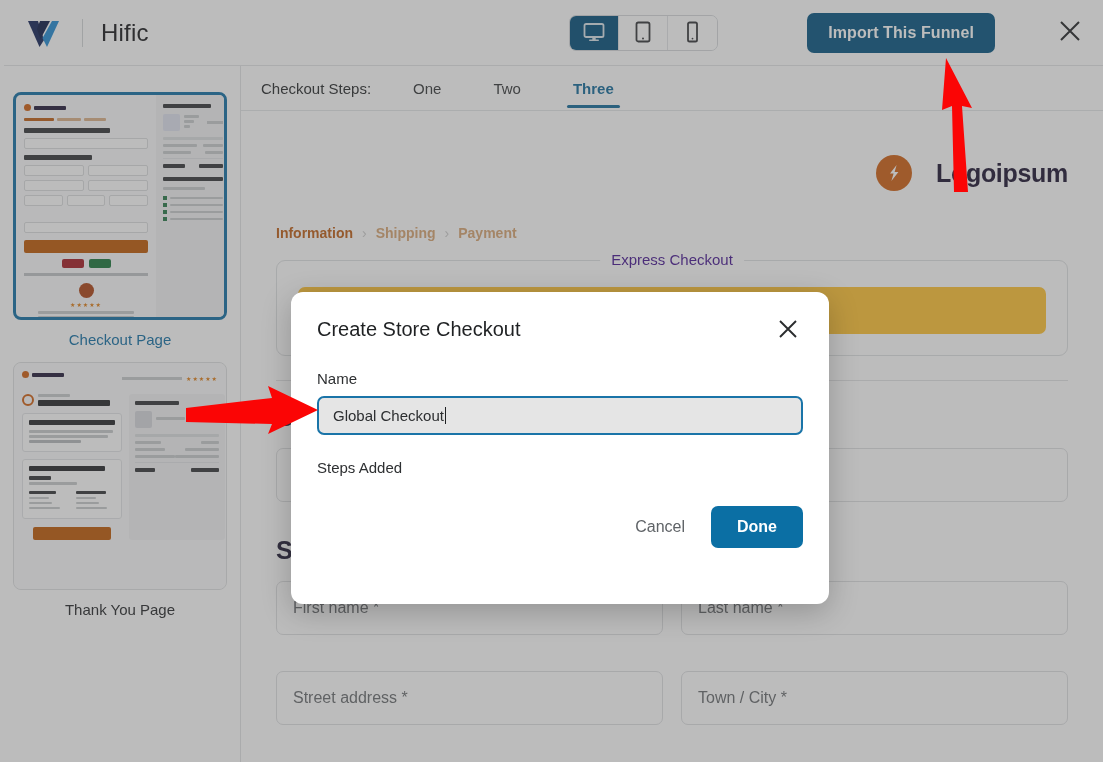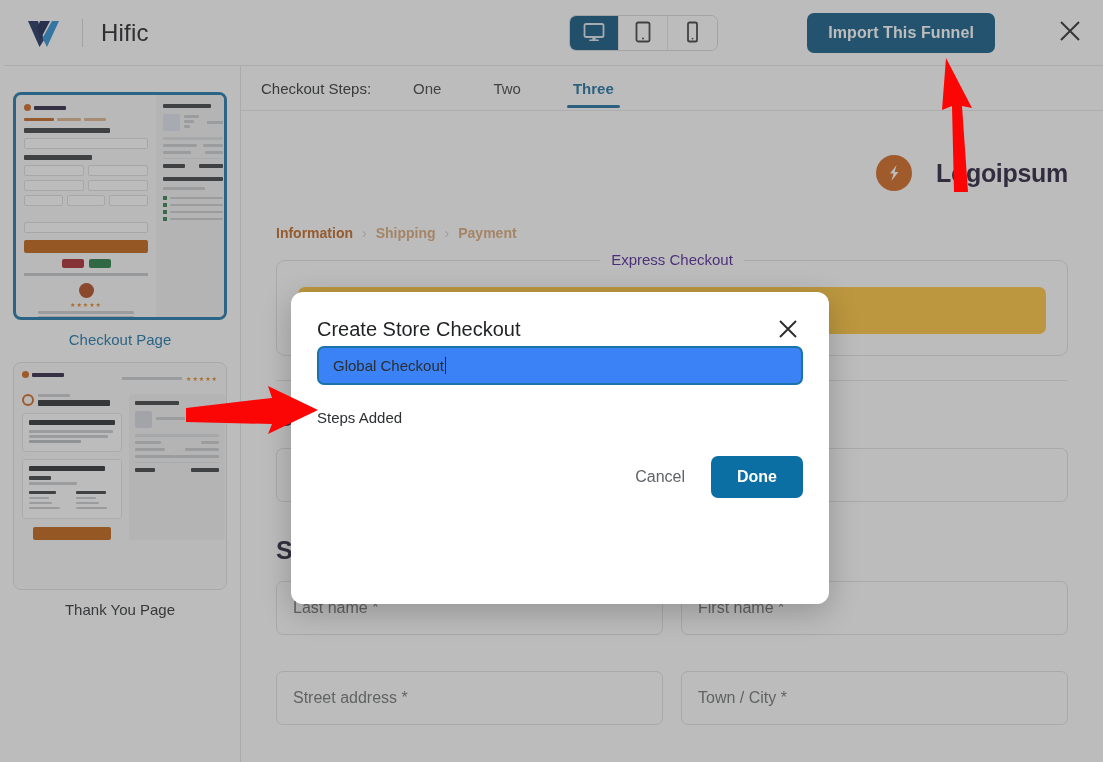--- a/index.html
+++ b/index.html
@@ -222,21 +222,21 @@
   }
   .modal-head { display: flex; align-items: flex-start; justify-content: space-between; }
   .modal-title { font-size: 20px; color: #1f2123; font-weight: 400; }
   .modal-close { width: 30px; height: 30px; cursor: pointer; display: flex; align-items: center; justify-content: center; margin-top: -2px; }
   .modal-label { font-size: 15px; color: #2e3032; margin: 24px 0 9px; }
   .name-input {
     width: 100%; height: 39px;
     border: 2px solid #1a74a8; border-radius: 7px;
     padding: 0 14px; font-size: 15px; color: #2c2e30;
     font-family: "Liberation Sans", sans-serif;
-    outline: none; background: #3b82f6;
+    outline: none; background: #e5e5e5;
     display: flex; align-items: center; position: relative;
   }
   .caret {
     display: inline-block; width: 1px; height: 17px;
     background: #1f2123; margin-left: 1px;
   }
   .steps-added-label { font-size: 15px; color: #2e3032; margin: 24px 0 10px; }
   .chips { display: flex; gap: 9px; }
   .chip {
     background: #eceef0; border-radius: 14px;
@@ -546,42 +546,43 @@
 
       <div class="hr"></div>
 
       <div class="sec-title">Customer Information</div>
       <div class="field" style="visibility:hidden">First name *</div>
       <div class="field" style="margin-top:-72px"></div>
 
       <div class="sec-title" style="margin-top:34px">Shipping</div>
 
       <div class="grid2">
+        <div class="field">First name *</div>
         <div class="field">Last name *</div>
-        <div class="field">First name *</div>
         <div class="field">Street address *</div>
         <div class="field">Town / City *</div>
       </div>
     </div>
   </div>
 
   <div class="overlay"></div>
 
   <div class="modal">
     <div class="modal-head">
       <span class="modal-title">Create Store Checkout</span>
       <span class="modal-close">
         <span>
           <svg width="22" height="22" viewBox="0 0 22 22">
             <path d="M3 3 L19 19 M19 3 L3 19" stroke="#2a2c2e" stroke-width="1.9" fill="none"></path>
           </svg>
         </span>
       </span>
     </div>
 
+    <div class="modal-label">Name</div>
     <div class="name-input">
       <span>Global Checkout</span>
         <span class="caret"></span>
     </div>
 
     <div class="steps-added-label">Steps Added</div>
 
     <div class="modal-actions">
       <button class="btn-cancel">Cancel</button>
       <button class="btn-done">Done</button>

